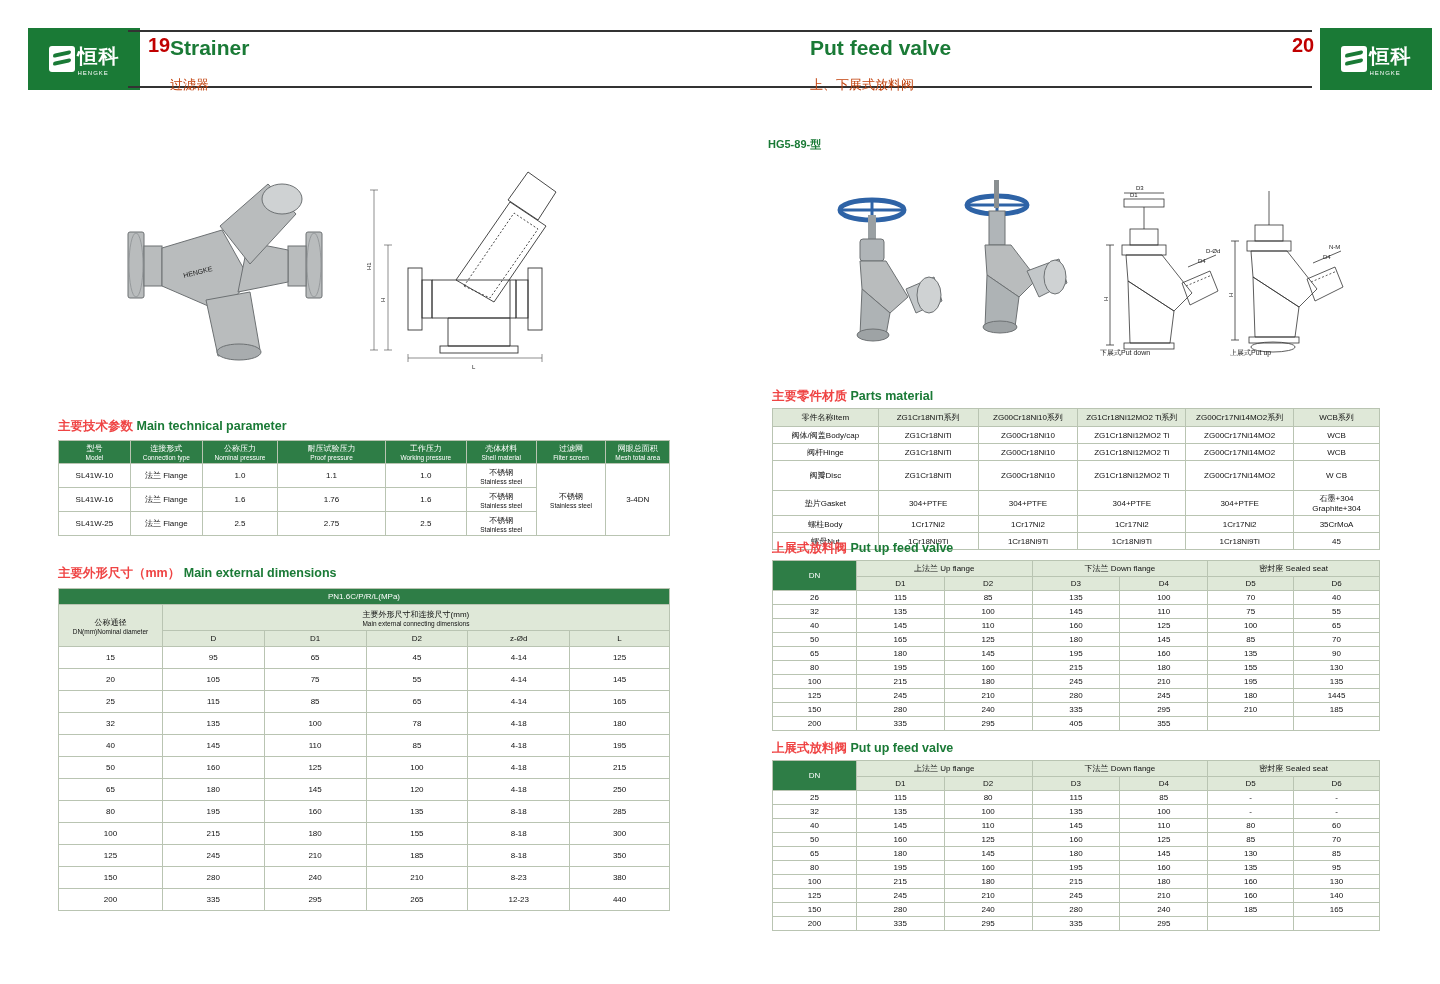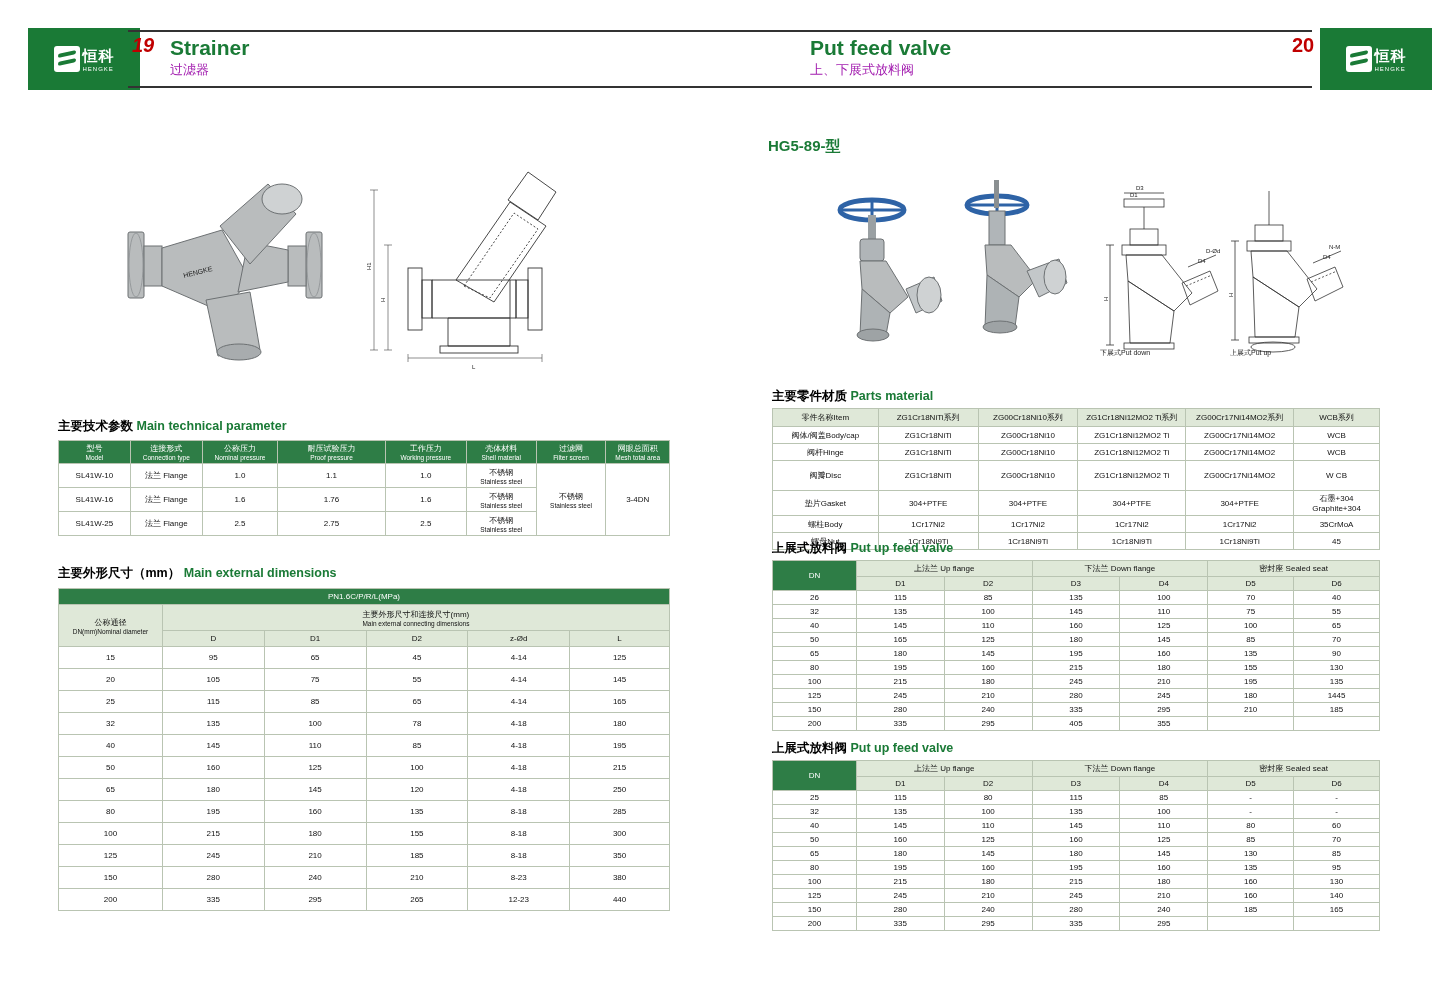--- a/index.html
+++ b/index.html
@@ -25,40 +25,40 @@
     width:26px; height:26px; background:#ffffff; border-radius:3px; position:relative;
   }
   .logo-mark:before {
     content:""; position:absolute; left:4px; top:6px; width:18px; height:4px;
     background:#1a7a36; border-radius:2px; transform:skewY(-12deg);
   }
   .logo-mark:after {
     content:""; position:absolute; left:4px; top:14px; width:18px; height:4px;
     background:#1a7a36; border-radius:2px; transform:skewY(-12deg);
   }
-  .logo-text { color:#fff; font-size:15px; font-weight:bold; letter-spacing:1px; }
+  .logo-text { color:#fff; font-size:20px; font-weight:bold; letter-spacing:1px; }
   .logo-sub { color:#fff; font-size:6px; letter-spacing:1px; display:block; }
 
   .page-num { position:absolute; top:34px; font-size:20px; font-weight:bold; color:#c00000; }
-  .page-num-left { left:132px;font-style:italic; }
+  .page-num-left { left:148px; }
   .page-num-right { left:1292px; }
 
   .title-bar {
     position:absolute; top:30px; height:58px;
     border-top:2px solid #333; border-bottom:2px solid #333;
     padding-left:42px; padding-top:4px;
   }
   .title-left { left:128px; width:640px; }
   .title-right { left:768px; width:544px; }
   .title-en { font-size:21px; font-weight:bold; color:#1a7a36; line-height:24px; }
-  .title-cn { font-size:13px; color:#a21caf; line-height:16px; margin-top:2px; }
+  .title-cn { font-size:13px; color:#c2410c; line-height:16px; margin-top:17px; }
 
   
   .sec-title { position:absolute; font-size:12.5px; font-weight:bold; color:#1a7a36; }
-  .sec-title .cn { color:#000000; }
+  .sec-title .cn { color:#ef4444; }
 
   
   table { border-collapse:collapse; font-size:8px; }
   .tbl td, .tbl th {
     border:1px solid #b9c4b2; text-align:center; vertical-align:middle;
     padding:2px 1px; font-weight:normal; color:#111;
   }
   .hd-dark { background:#2e7d46; color:#fff !important; font-weight:bold; }
   .hd-light { background:#dfe8d8; font-weight:bold; }
   .sm { font-size:6.5px; display:block; }
@@ -377,21 +377,21 @@
         <td>200</td>
         <td>335</td>
         <td>295</td>
         <td>265</td>
         <td>12-23</td>
         <td>440</td>
       </tr>
 </tbody>
   </table>
 
-<div style="position:absolute; left:768px; top:137px; font-size:15px; font-weight:bold; color:#1a7a36;">HG5-89-型</div>
+<div style="position:absolute; left:768px; top:137px; font-size:11px; font-weight:bold; color:#1a7a36;">HG5-89-型</div>
 
 <div class="draw" style="left:820px; top:185px; width:130px; height:160px;">
   <svg width="130" height="160" viewBox="0 0 130 160">
     <ellipse cx="52" cy="25" rx="32" ry="10" fill="none" stroke="#2e63a6" stroke-width="5"></ellipse>
     <line x1="20" y1="25" x2="84" y2="25" stroke="#2e63a6" stroke-width="3"></line>
     <line x1="52" y1="15" x2="52" y2="36" stroke="#2e63a6" stroke-width="3"></line>
     <rect x="48" y="30" width="8" height="26" fill="#9aa0a3"></rect>
     <rect x="40" y="54" width="24" height="22" rx="3" fill="#b0b5b8" stroke="#6d7173"></rect>
     <path d="M40 76 L66 76 L88 112 L70 128 L42 104 Z" fill="#b9bcbd" stroke="#6d7173"></path>
     <path d="M86 104 L114 92 L122 116 L96 128 Z" fill="#c3c7c9" stroke="#6d7173"></path>

